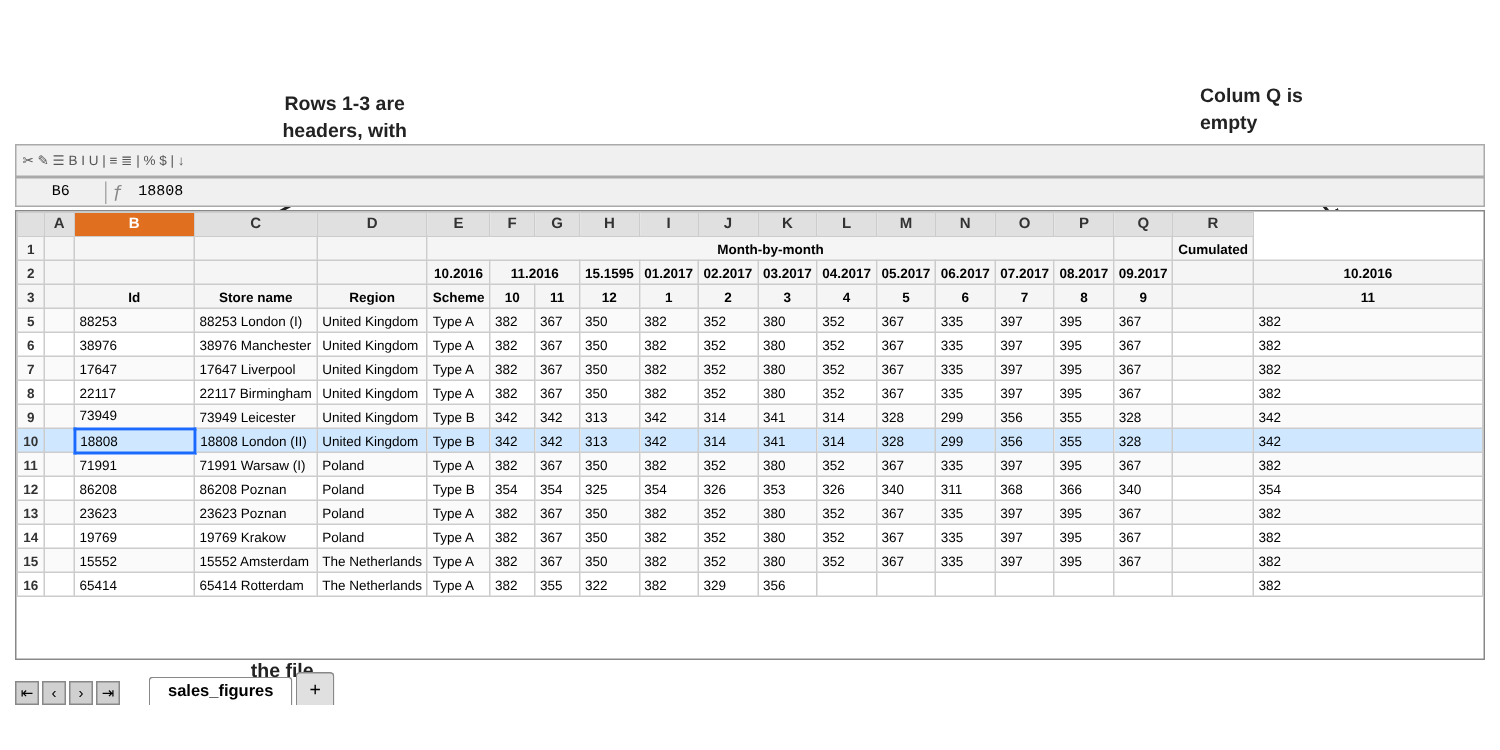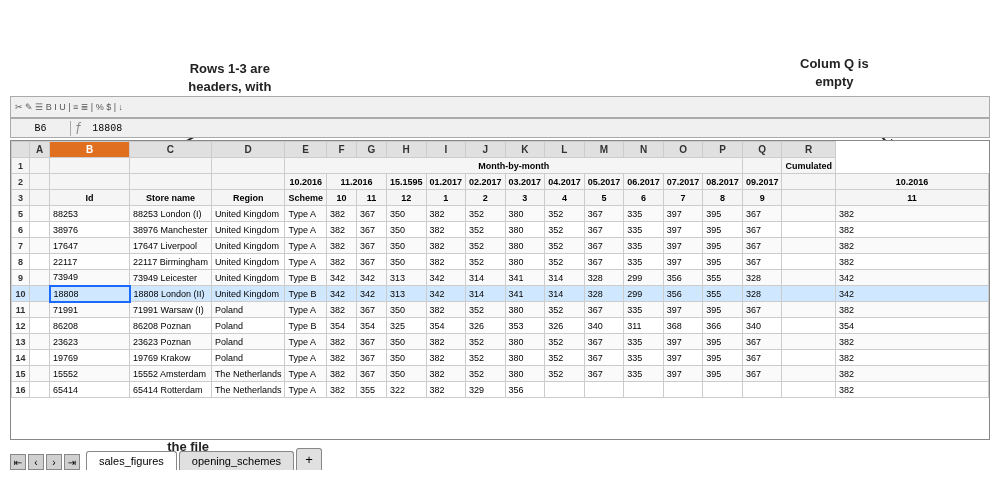--- a/index.html
+++ b/index.html
@@ -140,21 +140,22 @@
       border: 1px solid #888;
       border-bottom: none;
       background: #e0e0e0;
       font-size: 11px;
       cursor: pointer;
       border-radius: 3px 3px 0 0;
     }
 
     .tab.active {
       background: #fff;
-      font-weight: normal;
+      font-weight: bold;
+      margin-left: 13px;
     }
 
     .tab-add {
       padding: 3px 8px;
       border: 1px solid #888;
       border-bottom: none;
       background: #e0e0e0;
       font-size: 13px;
       cursor: pointer;
       border-radius: 3px 3px 0 0;
@@ -252,21 +253,21 @@
     </marker>
   </defs>
 </svg>
 
 <div class="annotation" style="left:185px; top:60px; text-align:center;">
   <span style="white-space:pre-line;">Rows 1-3 are
 headers, with
 multiple levels</span>
 </div>
 
-<div class="annotation" style="left:800px; top:55px; text-align:center;">
+<div class="annotation" style="left:800px; top:55px; text-align:left;">
   <span style="white-space:pre-line;">Colum Q is
 empty</span>
 </div>
 
 <div class="annotation" style="left:135px; top:420px; text-align:center;">
   <span style="white-space:pre-line;">2 Excel Sheets in
 the file</span>
 </div>
 
 <div class="toolbar">
@@ -631,15 +632,14 @@
 </div>
 
 <div class="tab-bar">
   <div class="tab-nav">
     <div class="tab-nav-btn">⇤</div>
     <div class="tab-nav-btn">‹</div>
     <div class="tab-nav-btn">›</div>
     <div class="tab-nav-btn">⇥</div>
   </div>
   <div class="tab active">sales_figures</div>
-  <div class="tab">opening_schemes</div>
   <div class="tab-add">+</div>
 </div>
 
 </body></html>

